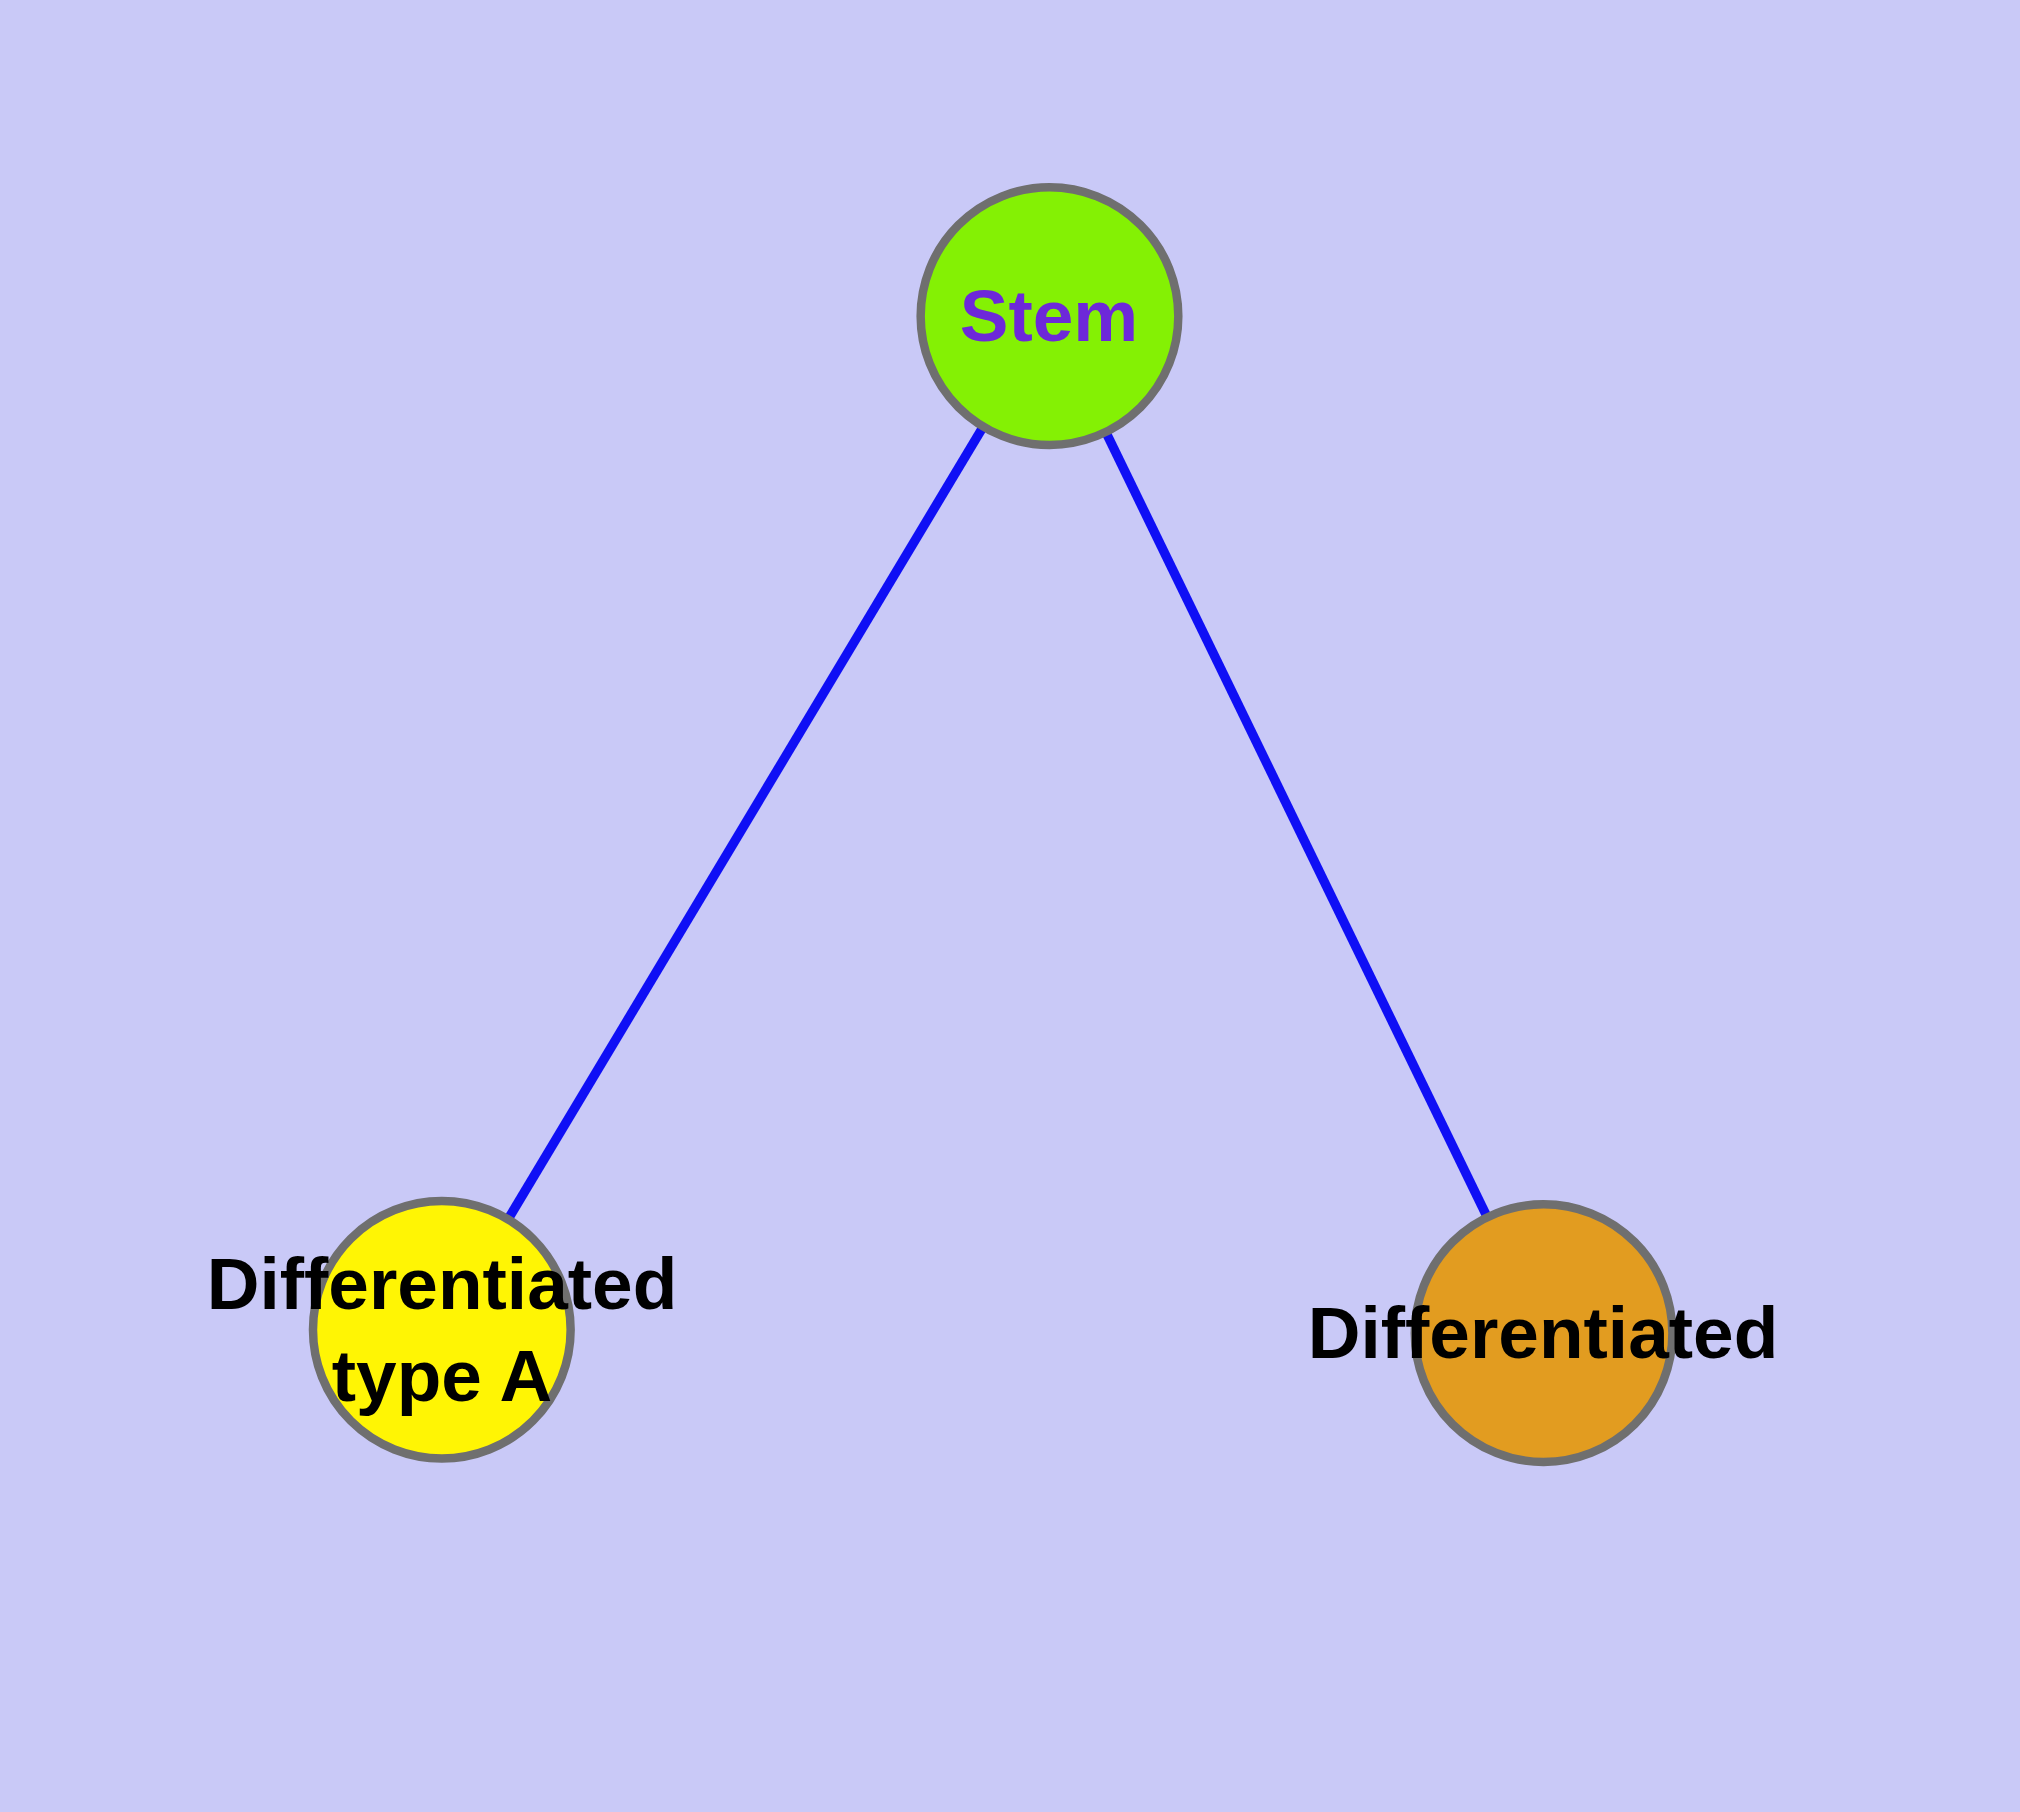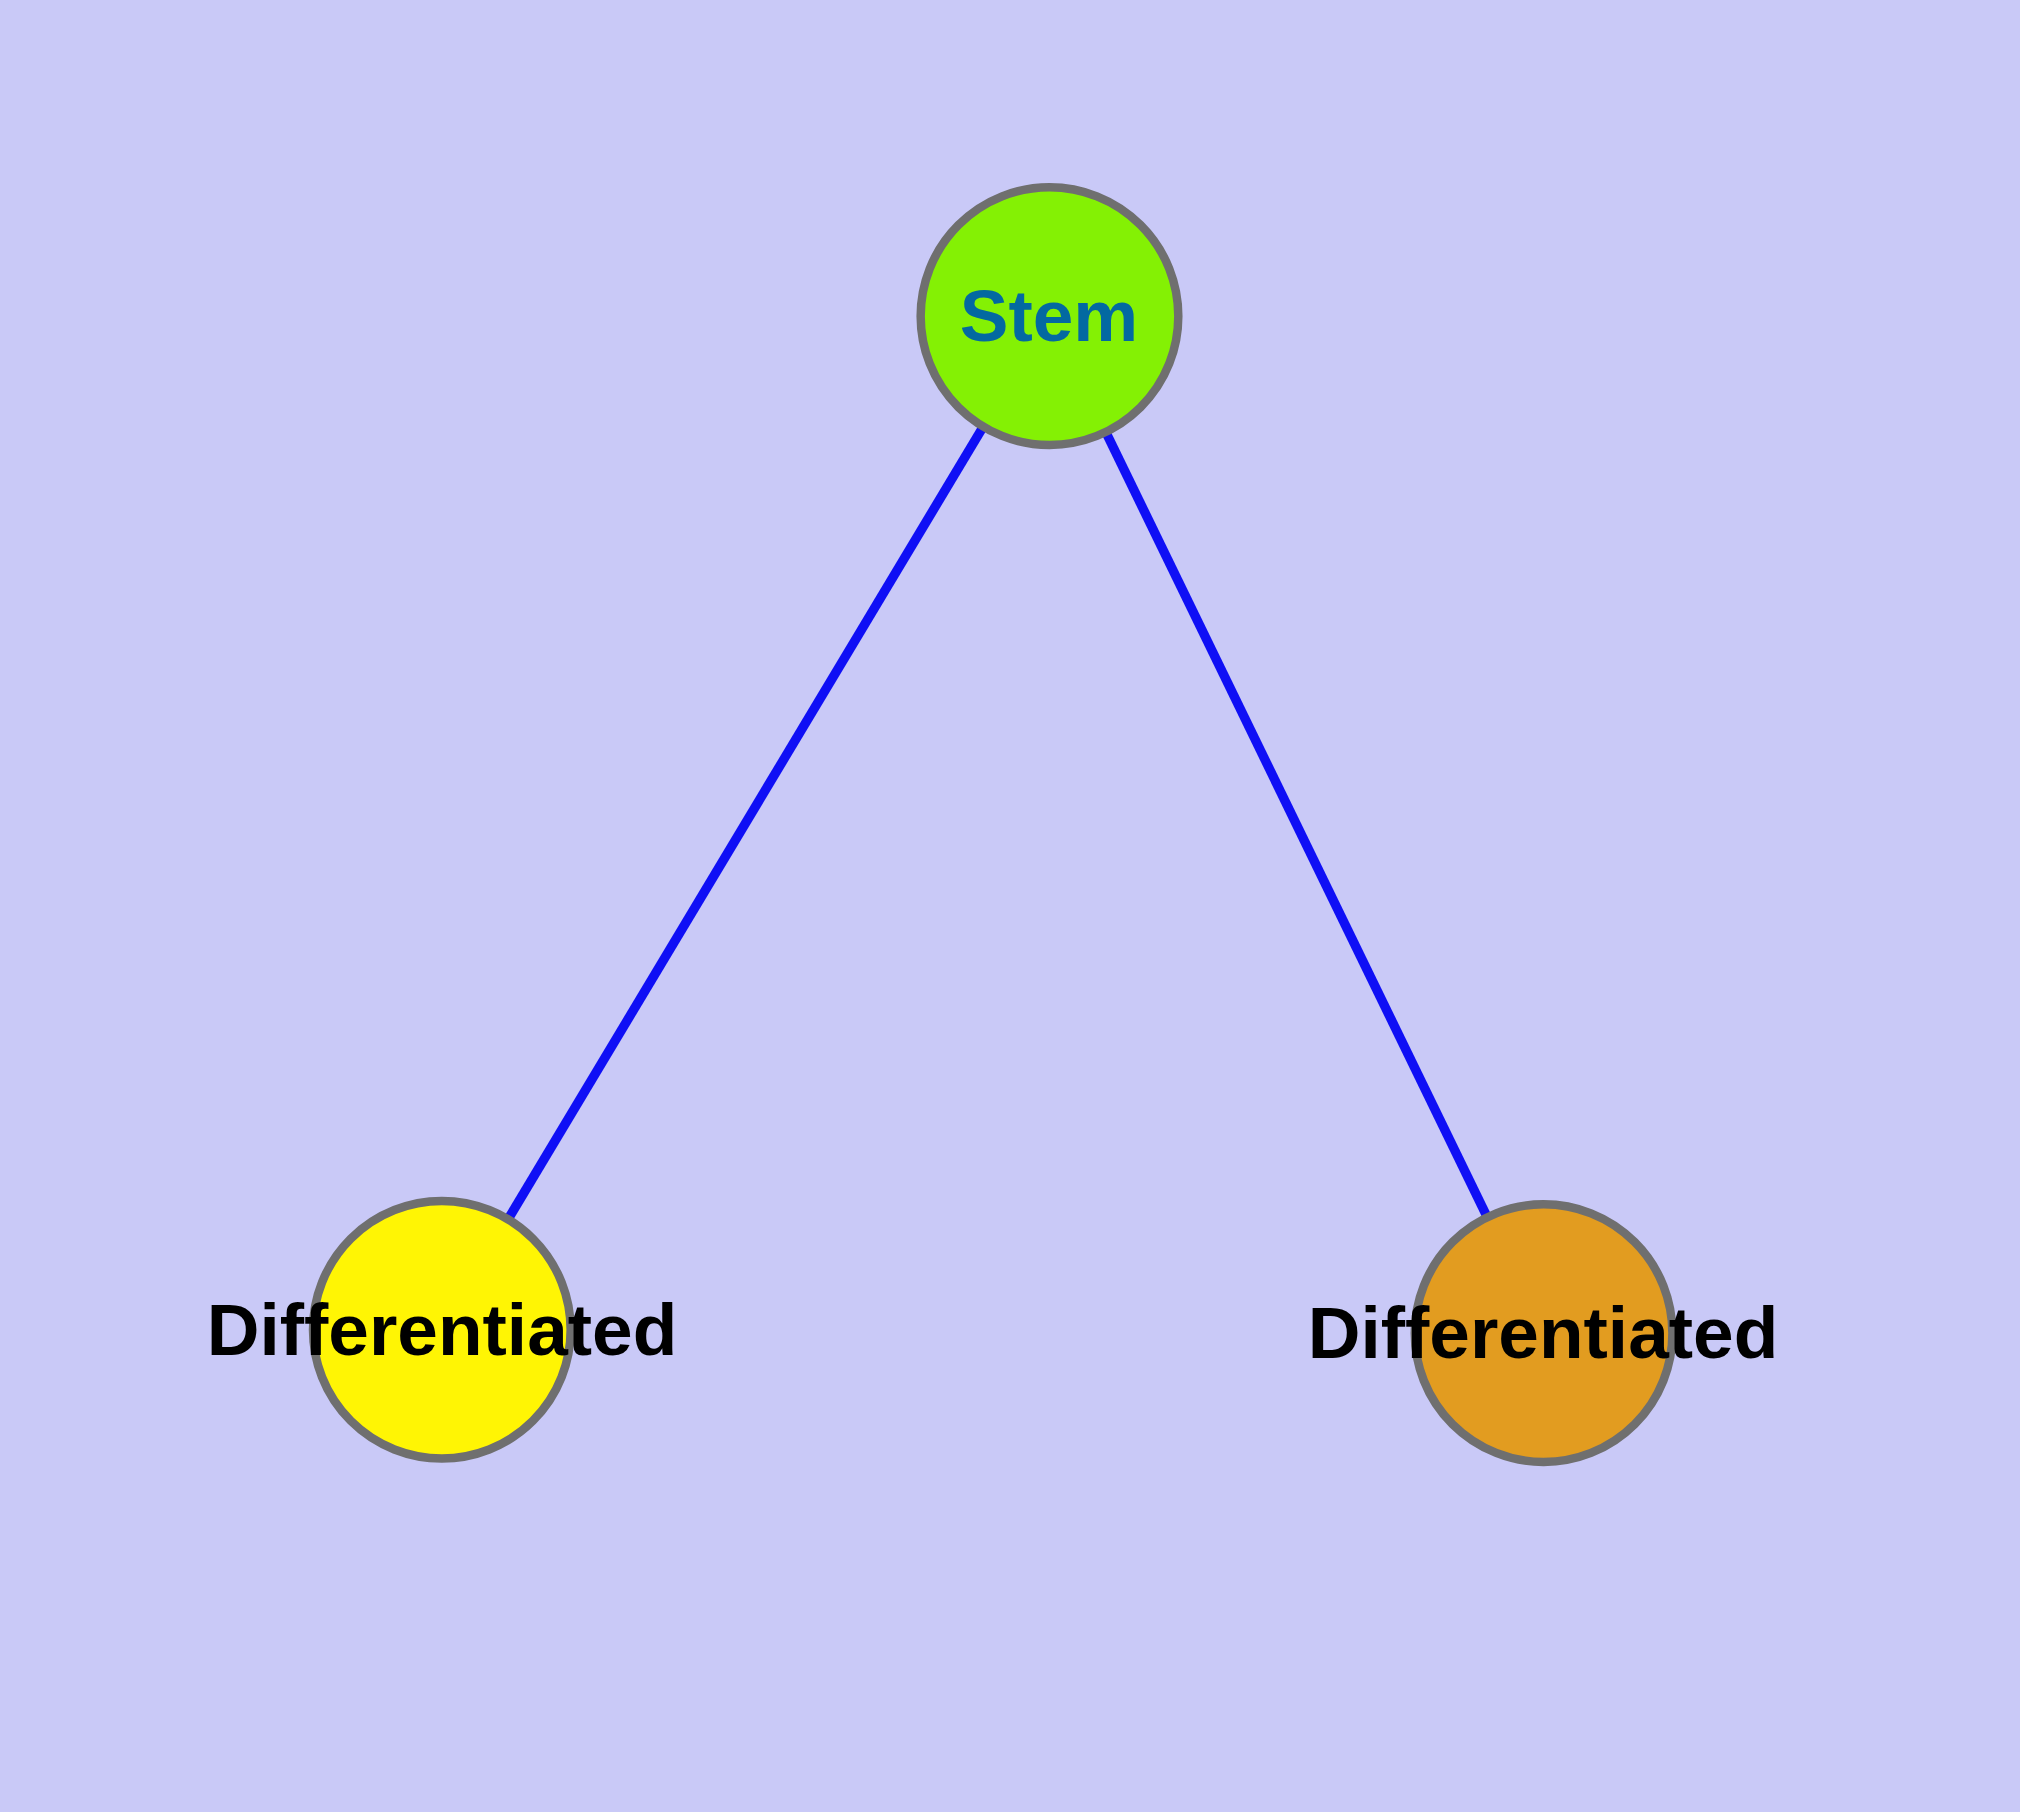--- a/index.html
+++ b/index.html
@@ -46,26 +46,27 @@
 <div class="canvas" style="background: rgb(201, 201, 247);">
 
   <svg width="2021" height="1812" viewBox="0 0 2384 2138">
     <line class="edge" x1="1159.844740123752" y1="503.36776961226315" x2="599.155259876248" y2="1438.6322303877369" stroke="#0F0FF5"></line>
     <line class="edge" x1="1304.42257122519" y1="509.71884300210627" x2="1754.57742877481" y2="1436.2811569978937" stroke="#0F0FF5"></line>
     <circle class="node" cx="1238" cy="373" r="152" fill="#84F104" stroke="#6F6F6F"></circle>
     <circle class="node" cx="521" cy="1569" r="152" fill="#FFF504" stroke="#6F6F6F"></circle>
     <circle class="node" cx="1821" cy="1573" r="152" fill="#E29C20" stroke="#6F6F6F"></circle>
   </svg>
 
-  <div class="node-label" style="left: 1049px; top: 316px; color: #0369a1;">
+  <div class="node-label" style="left: 1049px; top: 316px; color: #6d28d9;">
     <span class="line">Stem</span>
   </div>
 
   <div class="node-label" style="left: 442px; top: 1330px; color: rgb(0, 0, 0);">
     <span class="line">Differentiated</span>
+    <span class="line">type A</span>
   </div>
 
   <div class="node-label" style="left: 1543px; top: 1333px; color: rgb(0, 0, 0);">
     <span class="line">Differentiated</span>
   </div>
 
 </div>
 
 
 </body></html>

